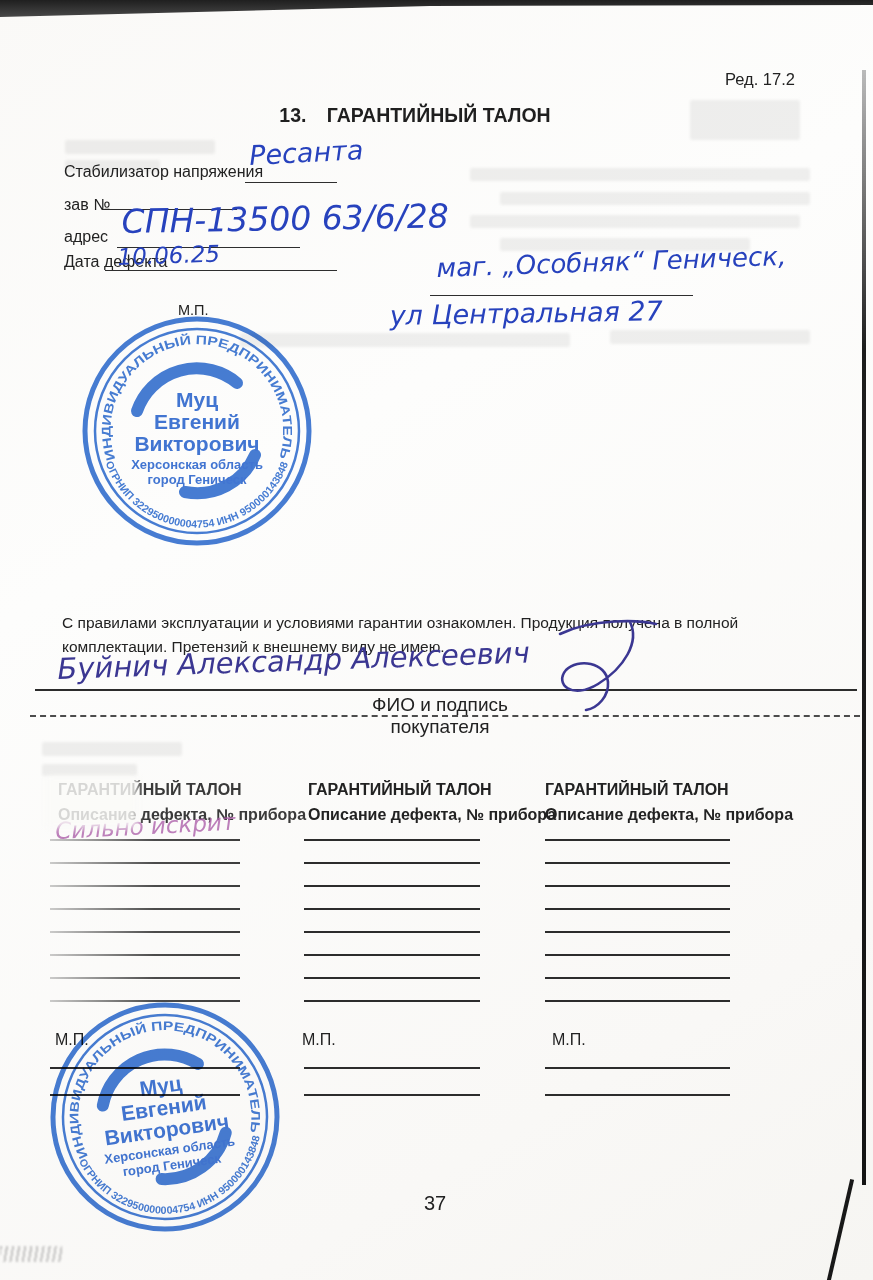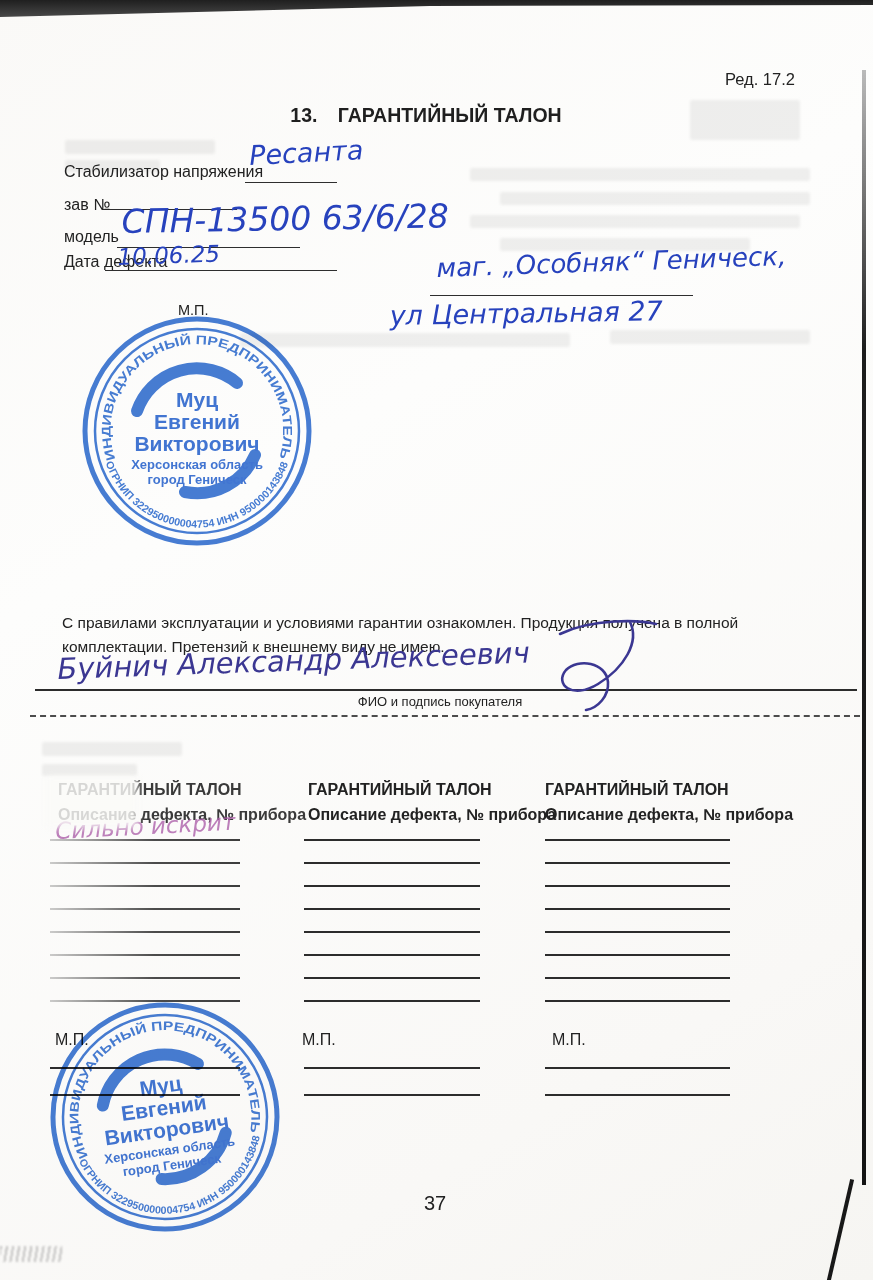--- a/index.html
+++ b/index.html
@@ -10,21 +10,21 @@
   .lbl{position:absolute;font-size:16px;line-height:1.15;color:#222;white-space:nowrap;z-index:2;}
   .bold{font-weight:700;}
   .uline{position:absolute;border-bottom:1.7px solid #2e2e2e;height:1px;z-index:1;}
   .hw{position:absolute;font-family:"DejaVu Sans",sans-serif;font-style:italic;color:#2742bd;
       white-space:nowrap;z-index:3;transform-origin:left bottom;}
   .cline{position:absolute;height:0;border-top:2px solid #2c2c2c;z-index:1;}
   .fadeline{position:absolute;height:2px;z-index:1;
       background:linear-gradient(to right,rgba(90,90,90,.30),rgba(45,45,45,.85) 55%,rgba(40,40,40,.9));}
   .ghost{position:absolute;background:rgba(140,140,140,.13);filter:blur(1.6px);border-radius:2px;z-index:0;}
   .stamp{position:absolute;z-index:5;opacity:.88;mix-blend-mode:multiply;}
-  .caption{position:absolute;font-size:13px;color:#222;z-index:2;}
+  .caption{position:absolute;font-size:19px;color:#222;z-index:2;}
   .dashed{position:absolute;border-top:2.2px dashed #4c4c4c;height:0;z-index:1;}
   .edge-top{position:absolute;left:0;top:0;width:873px;height:18px;z-index:8;
       background:linear-gradient(#1f1f1f,#4a4a4a);
       clip-path:polygon(0px 0px,873px 0px,873px 5px,430px 6px,0px 17px);}
   .edge-right{position:absolute;left:862px;top:70px;width:4px;height:1115px;z-index:8;
       background:linear-gradient(rgba(120,120,120,.5),#1d1d1d 25%,#141414);filter:blur(.4px);}
   .edge-right-bottom{position:absolute;left:838px;top:1178px;width:3.5px;height:108px;z-index:8;
       background:#181818;transform:rotate(13deg);filter:blur(.5px);}
   .smudge{position:absolute;z-index:2;filter:blur(1px);}
   .washout{position:absolute;background:rgba(250,250,248,.82);filter:blur(3px);z-index:4;}
@@ -46,33 +46,33 @@
   <div class="ghost" style="left:470px;top:215px;width:330px;height:13px"></div>
   <div class="ghost" style="left:500px;top:238px;width:250px;height:13px"></div>
   <div class="ghost" style="left:240px;top:333px;width:330px;height:14px"></div>
   <div class="ghost" style="left:610px;top:330px;width:200px;height:14px"></div>
   <div class="ghost" style="left:42px;top:742px;width:140px;height:14px"></div>
   <div class="ghost" style="left:42px;top:764px;width:95px;height:12px"></div>
   <div class="ghost" style="left:690px;top:100px;width:110px;height:40px"></div>
 
   <div class="lbl" style="right:78px;left:auto;top:70px;font-size:16.5px">Ред. 17.2</div>
 
-  <div class="abs" style="left:73px;top:104px;width:706px;text-align:center;z-index:2">
+  <div class="abs" style="left:62px;top:104px;width:706px;text-align:center;z-index:2">
     <span class="bold" style="font-size:19.5px">13.</span>
     <span class="bold" style="font-size:19.5px;margin-left:16px">ГАРАНТИЙНЫЙ ТАЛОН</span>
   </div>
 
   <div class="lbl" style="left:64px;top:163px">Стабилизатор напряжения</div>
   <div class="uline" style="left:245px;top:181px;width:92px"></div>
   <div class="hw" style="left:250px;top:140px;font-size:27px;transform:rotate(-3deg)">Ресанта</div>
 
   <div class="lbl" style="left:64px;top:196px">зав №</div>
   <div class="uline" style="left:103px;top:208px;width:134px"></div>
 
-  <div class="lbl" style="left:64px;top:228px">модель</div>
+  <div class="lbl" style="left:64px;top:228px">адрес</div>
   <div class="uline" style="left:117px;top:246px;width:183px"></div>
   <div class="hw" style="left:122px;top:202px;font-size:33px;transform:rotate(-1deg)">СПН-13500  63/6/28</div>
 
   <div class="lbl" style="left:64px;top:253px">Дата дефекта</div>
   <div class="uline" style="left:105px;top:269px;width:232px"></div>
   <div class="hw" style="left:118px;top:244px;font-size:23px;transform:rotate(-2deg)">10.06.25</div>
 
   <div class="uline" style="left:430px;top:294px;width:263px"></div>
   <div class="hw" style="left:437px;top:253px;font-size:26px;transform:rotate(-2deg)">маг. „Особняк“ Геническ,</div>
   <div class="hw" style="left:390px;top:300px;font-size:27px;transform:rotate(-1deg)">ул Центральная 27</div>

